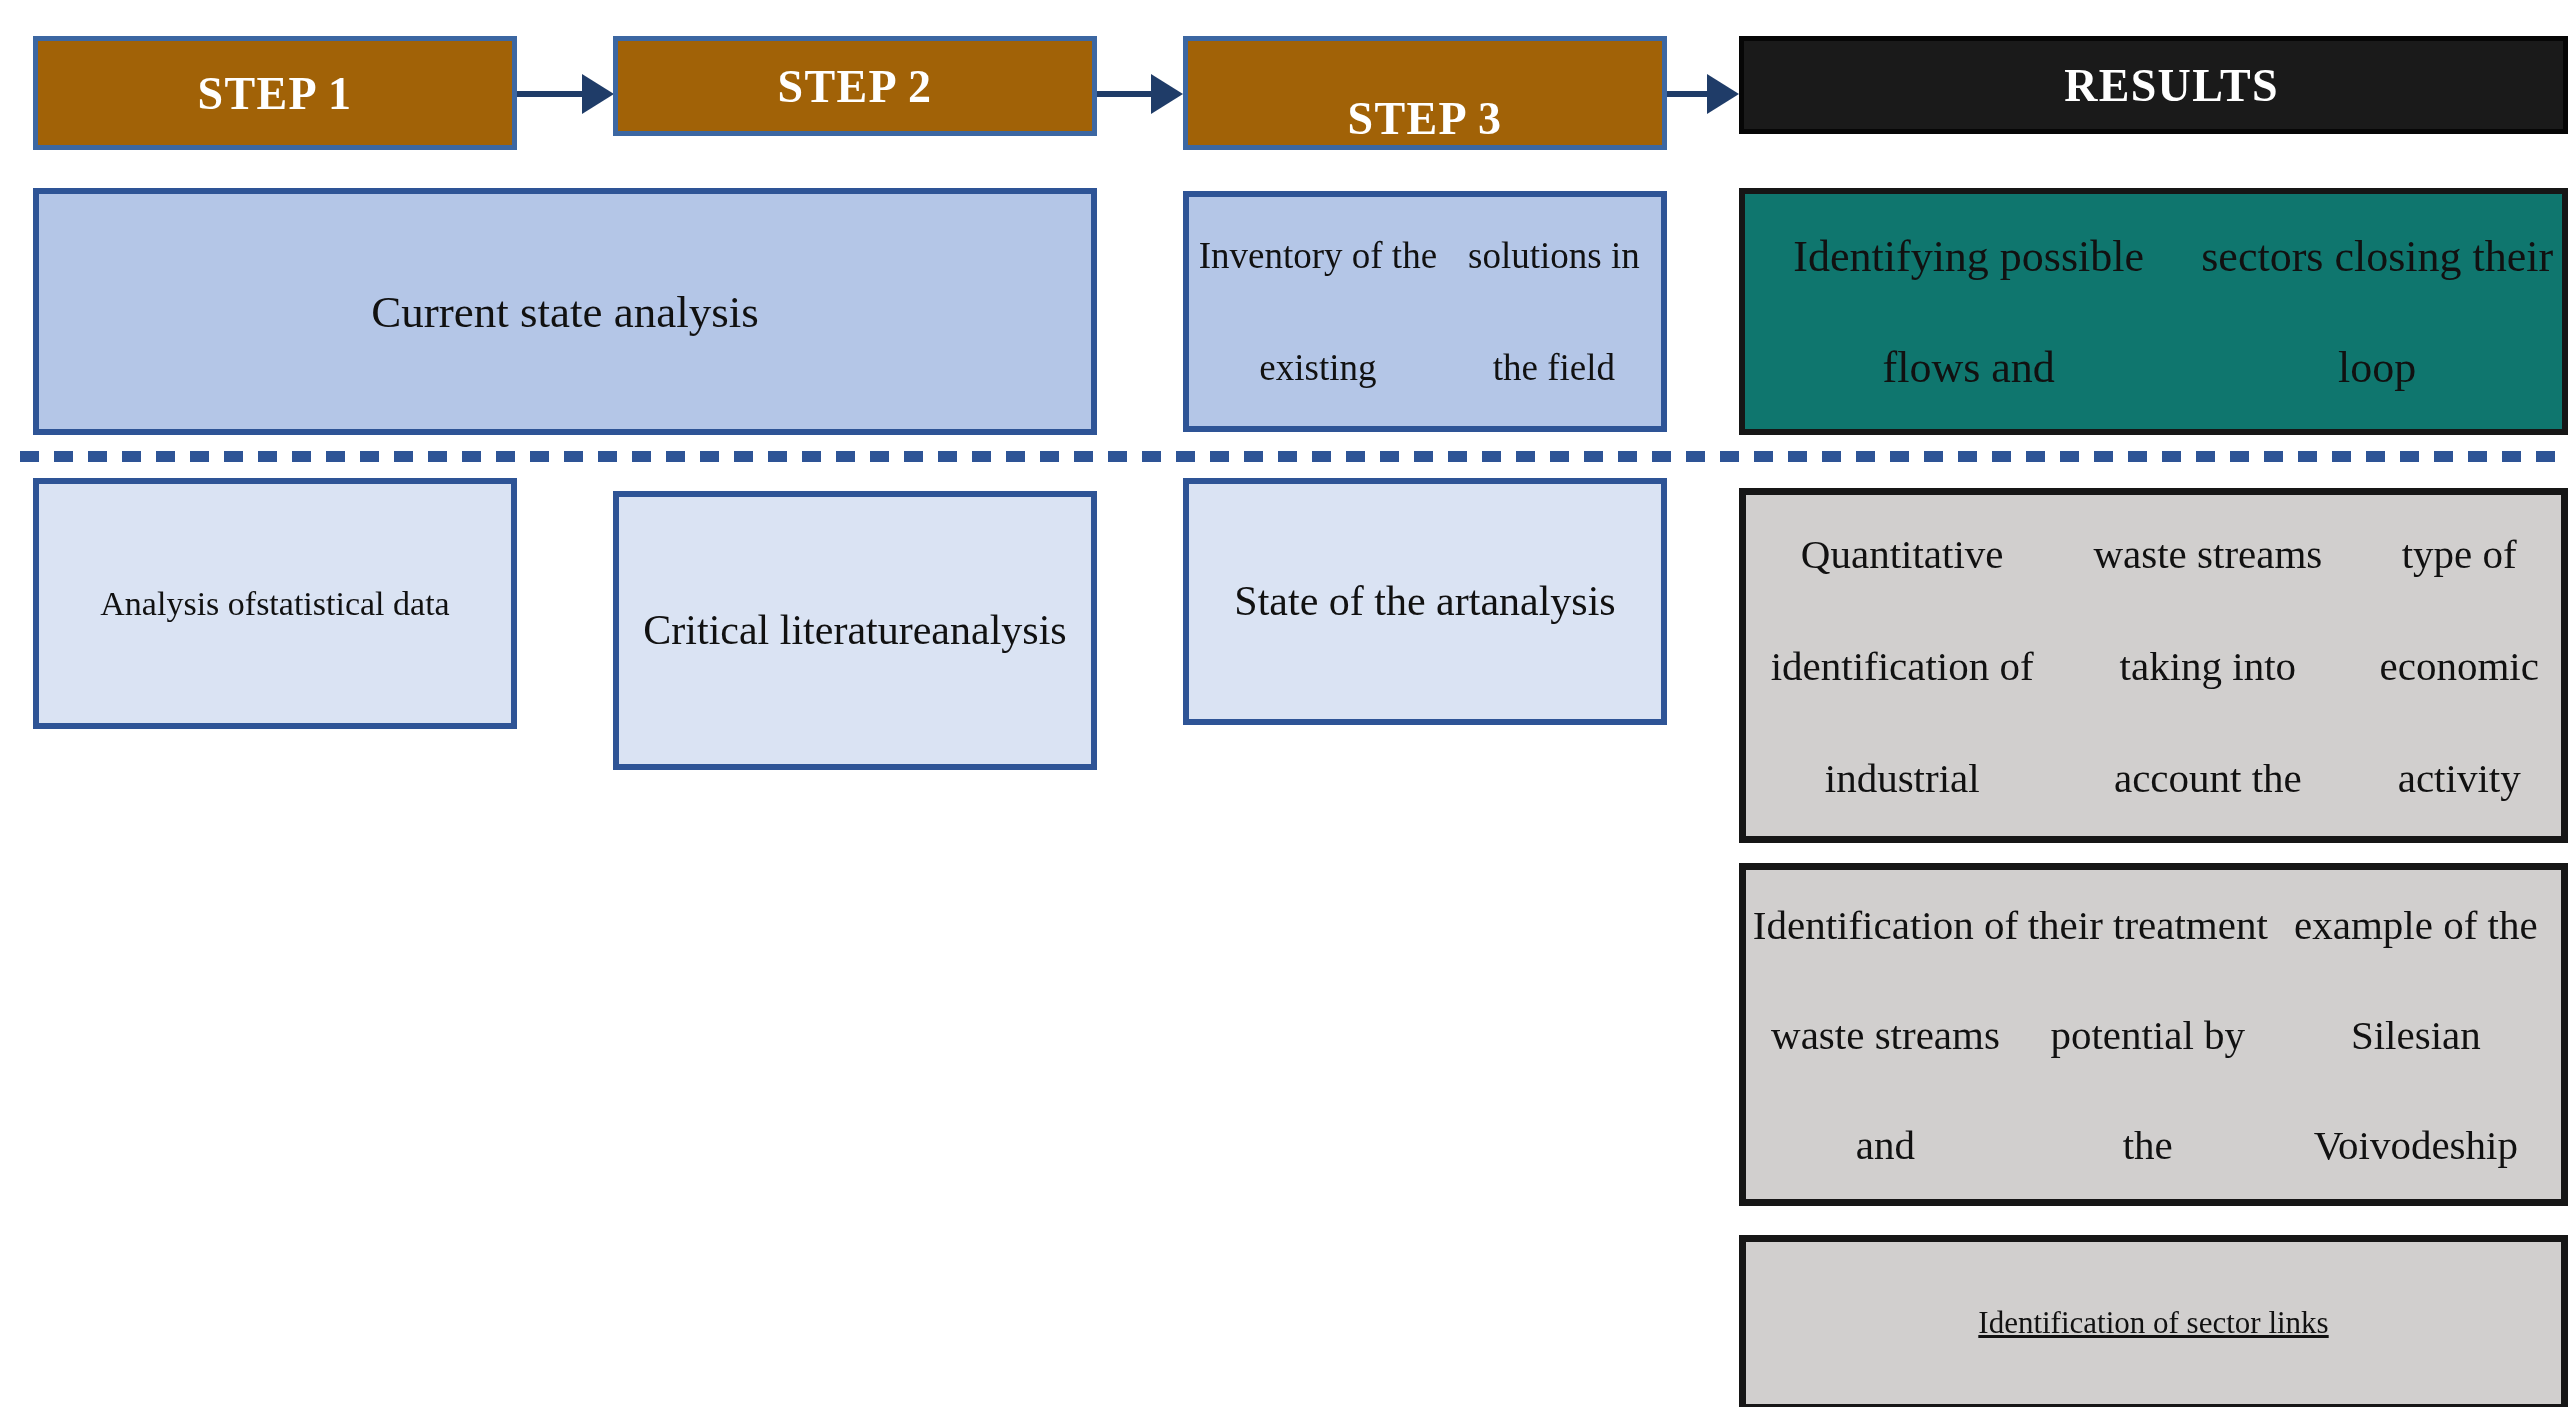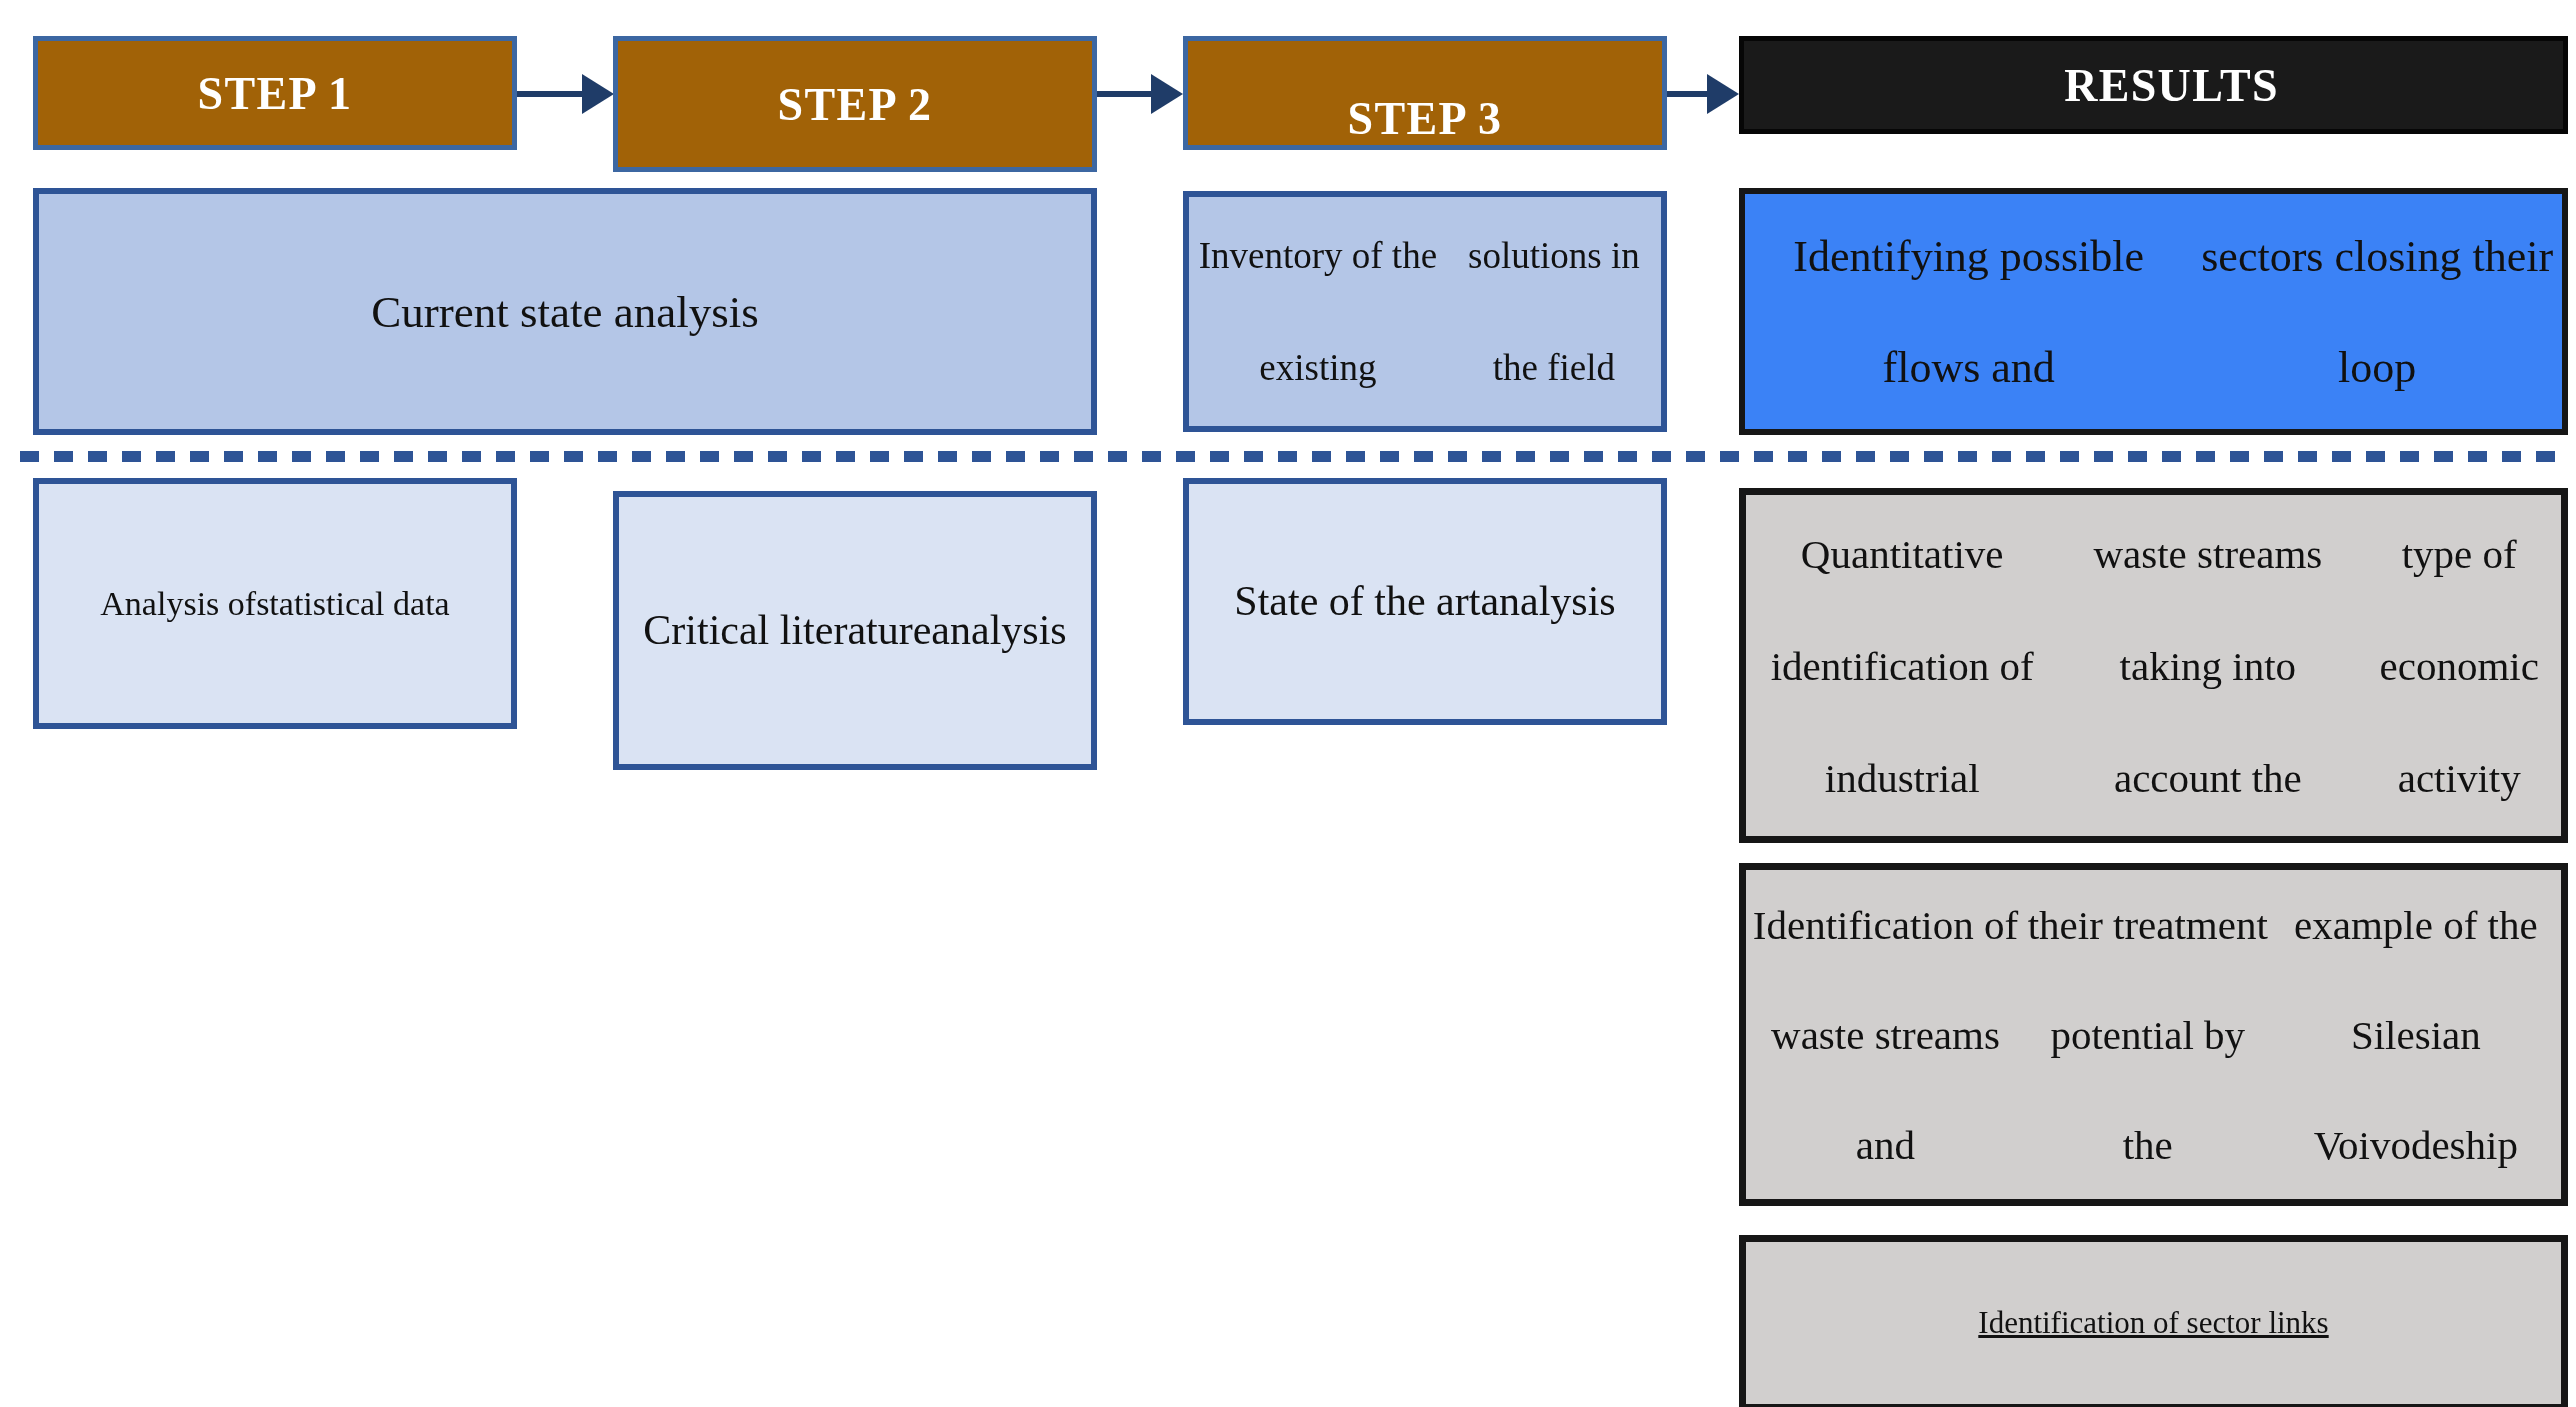--- a/index.html
+++ b/index.html
@@ -35,21 +35,21 @@
     box-sizing: border-box;
     display: flex;
     flex-direction: row;
     align-items: center;
     justify-content: center;
     text-align: center;
     color: #111111;
   }
   .blue      { background: #b4c6e7; border: 6.6px solid #2e5496; }
   .lightblue { background: #dae3f3; border: 6px  solid #2e5496; }
-  .graydark  { background: #3b82f6; border: 6.6px solid #161616; justify-content: space-between; }
+  .graydark  { background: #0f766e; border: 6.6px solid #161616; justify-content: space-between; }
   .gray      { background: #d1cfce; border: 7.3px solid #161616; }
 
   .arrow {
     position: absolute;
     display: flex;
     align-items: center;
     height: 40px;
   }
   .arrow-line {
     flex: 1;
@@ -80,21 +80,21 @@
 
   <div class="hdr-box step" style="left:33px; top:36px; width:484px; height:114px;">
     <span>STEP 1</span>
   </div>
 
   <div class="arrow" style="left:517px; top:74px; width:97px;">
     <div class="arrow-line"></div>
     <div class="arrow-head"></div>
   </div>
 
-  <div class="hdr-box step" style="left:613px; top:36px; width:484px; height:136px;">
+  <div class="hdr-box step" style="left:613px; top:36px; width:484px; height:100px;">
     <span>STEP 2</span>
   </div>
 
   <div class="arrow" style="left:1097px; top:74px; width:86px;">
     <div class="arrow-line"></div>
     <div class="arrow-head"></div>
   </div>
 
   <div class="hdr-box step" style="left:1183px; top:36px; width:484px; height:114px;align-items:flex-end;">
     <span>STEP 3</span>

